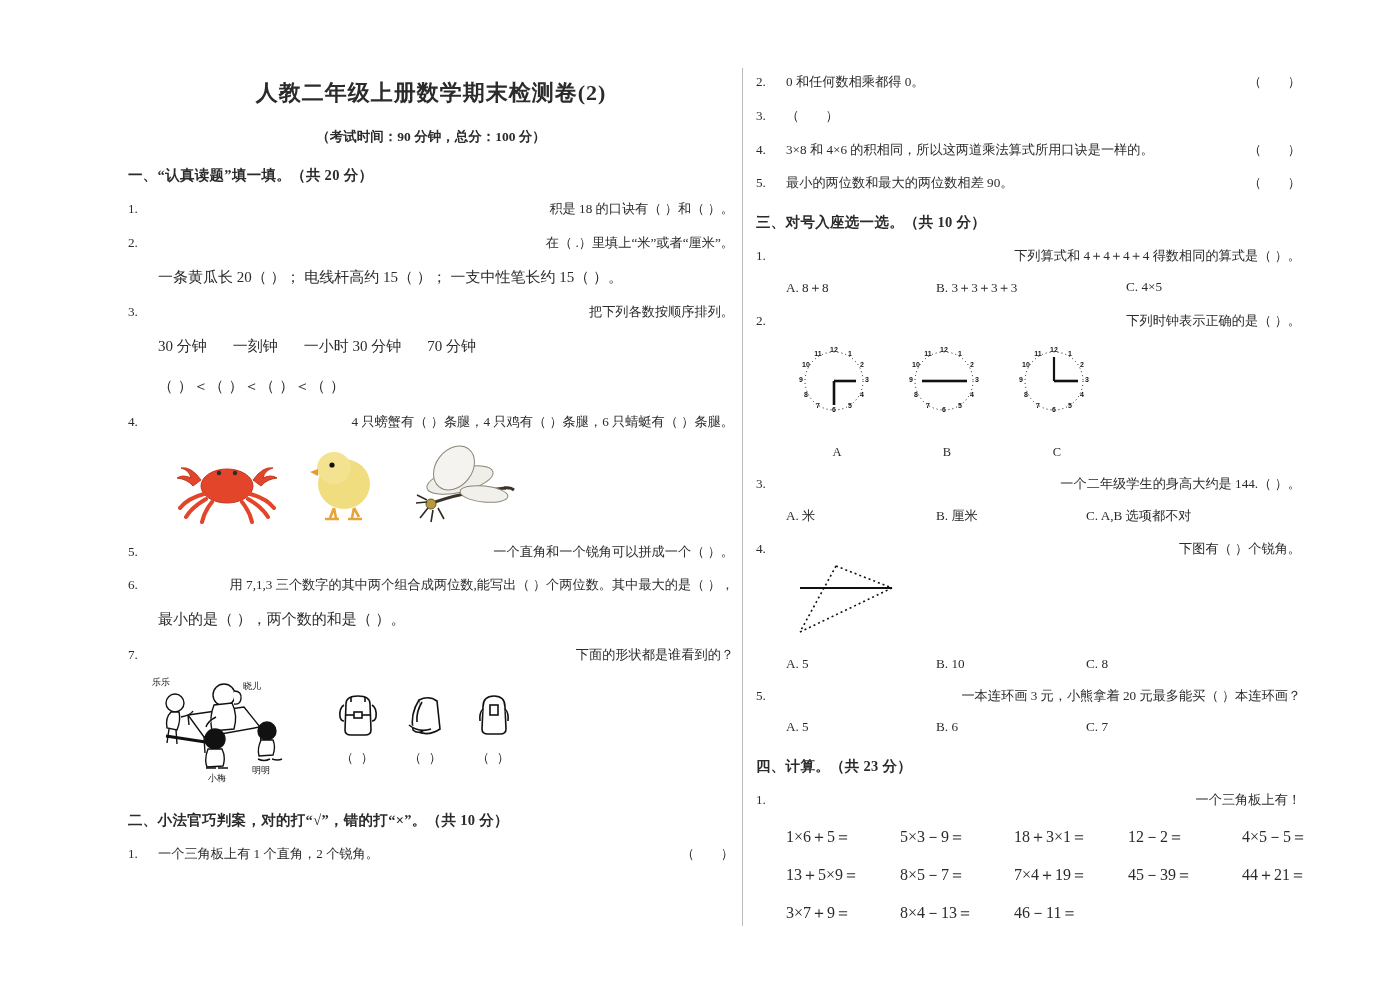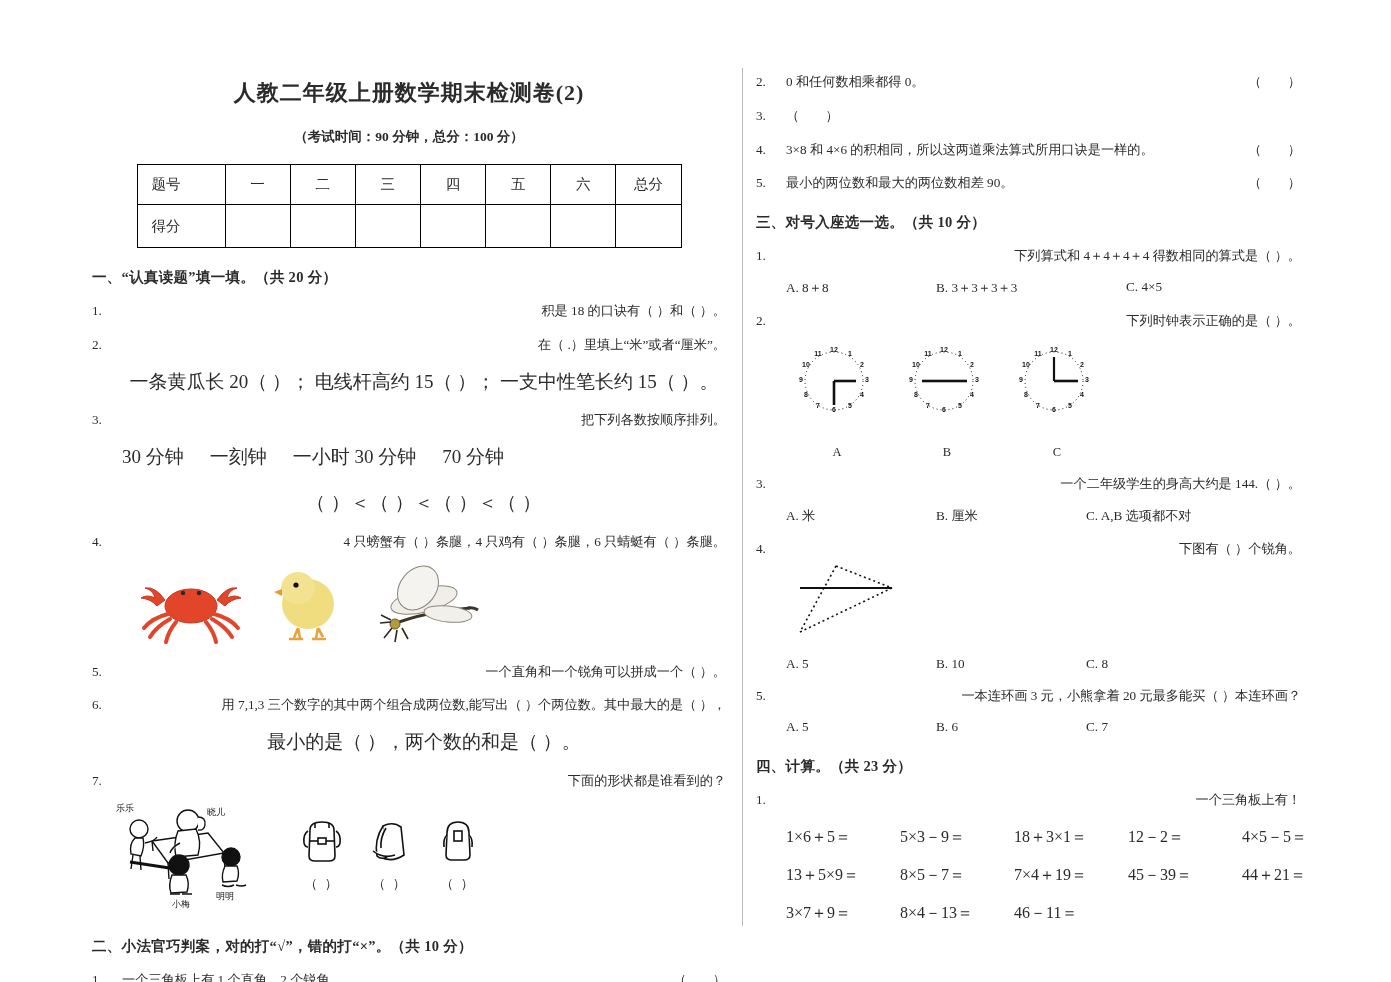--- a/index.html
+++ b/index.html
@@ -17,21 +17,21 @@
     height: 982px;
     background: #fff;
     overflow: hidden;
   }
   .col {
     position: absolute;
     top: 0;
     height: 982px;
     box-sizing: border-box;
   }
-  #col-left  { left: 0;    width: 742px; padding: 0 16px 0 92px; }
+  #col-left  { left: 8px;    width: 742px; padding: 0 16px 0 120px; }
   #col-right { left: 742px; width: 649px; padding: 0 90px 0 14px; }
 
   #divider {
     position: absolute;
     left: 742px;
     top: 68px;
     width: 1px;
     height: 858px;
     background: #b9b9b9;
   }
@@ -82,25 +82,24 @@
     font-size: 13.2px;
     margin-top: 14px;
     line-height: 1.5;
   }
   .q .num {
     width: 30px;
     flex: 0 0 30px;
   }
   .q .body { flex: 1 1 auto; text-align: right; }
   .subline {
-    font-size: 19px;
+    font-size: 15px;
     margin-top: 13px;
     padding-left: 30px;
     line-height: 1.5;
-    text-align: center;
   }
   .opts {
     display: flex;
     font-size: 13.2px;
     margin-top: 13px;
     padding-left: 30px;
   }
   .opts .opt { width: 150px; flex: 0 0 auto; }
   .opts .opt.wide { width: 190px; }
   .tf-line {
@@ -165,44 +164,20 @@
 
 <div id="page">
 
   <div id="divider"></div>
 
   <div class="col" id="col-left">
 
     <div class="doc-title">人教二年级上册数学期末检测卷(2)</div>
     <div class="doc-subtitle">（考试时间：90 分钟，总分：100 分）</div>
 
-    <table class="score-table">
-      <tbody>
-          <tr>
-        <td class="first lbl">题号</td>
-        <td>一</td>
-        <td>二</td>
-        <td>三</td>
-        <td>四</td>
-        <td>五</td>
-        <td>六</td>
-        <td>总分</td>
-      </tr>
-      <tr class="row-score">
-        <td class="first lbl">得分</td>
-        <td></td>
-        <td></td>
-        <td></td>
-        <td></td>
-        <td></td>
-        <td></td>
-        <td></td>
-      </tr>
-    </tbody>
-      </table>
 
     <div class="section-head">一、“认真读题”填一填。（共 20 分）</div>
 
     <div class="q">
       <span class="num">1.</span>
       <span class="body">积是 18 的口诀有（                ）和（                ）。</span>
     </div>
 
     <div class="q">
       <span class="num">2.</span>

